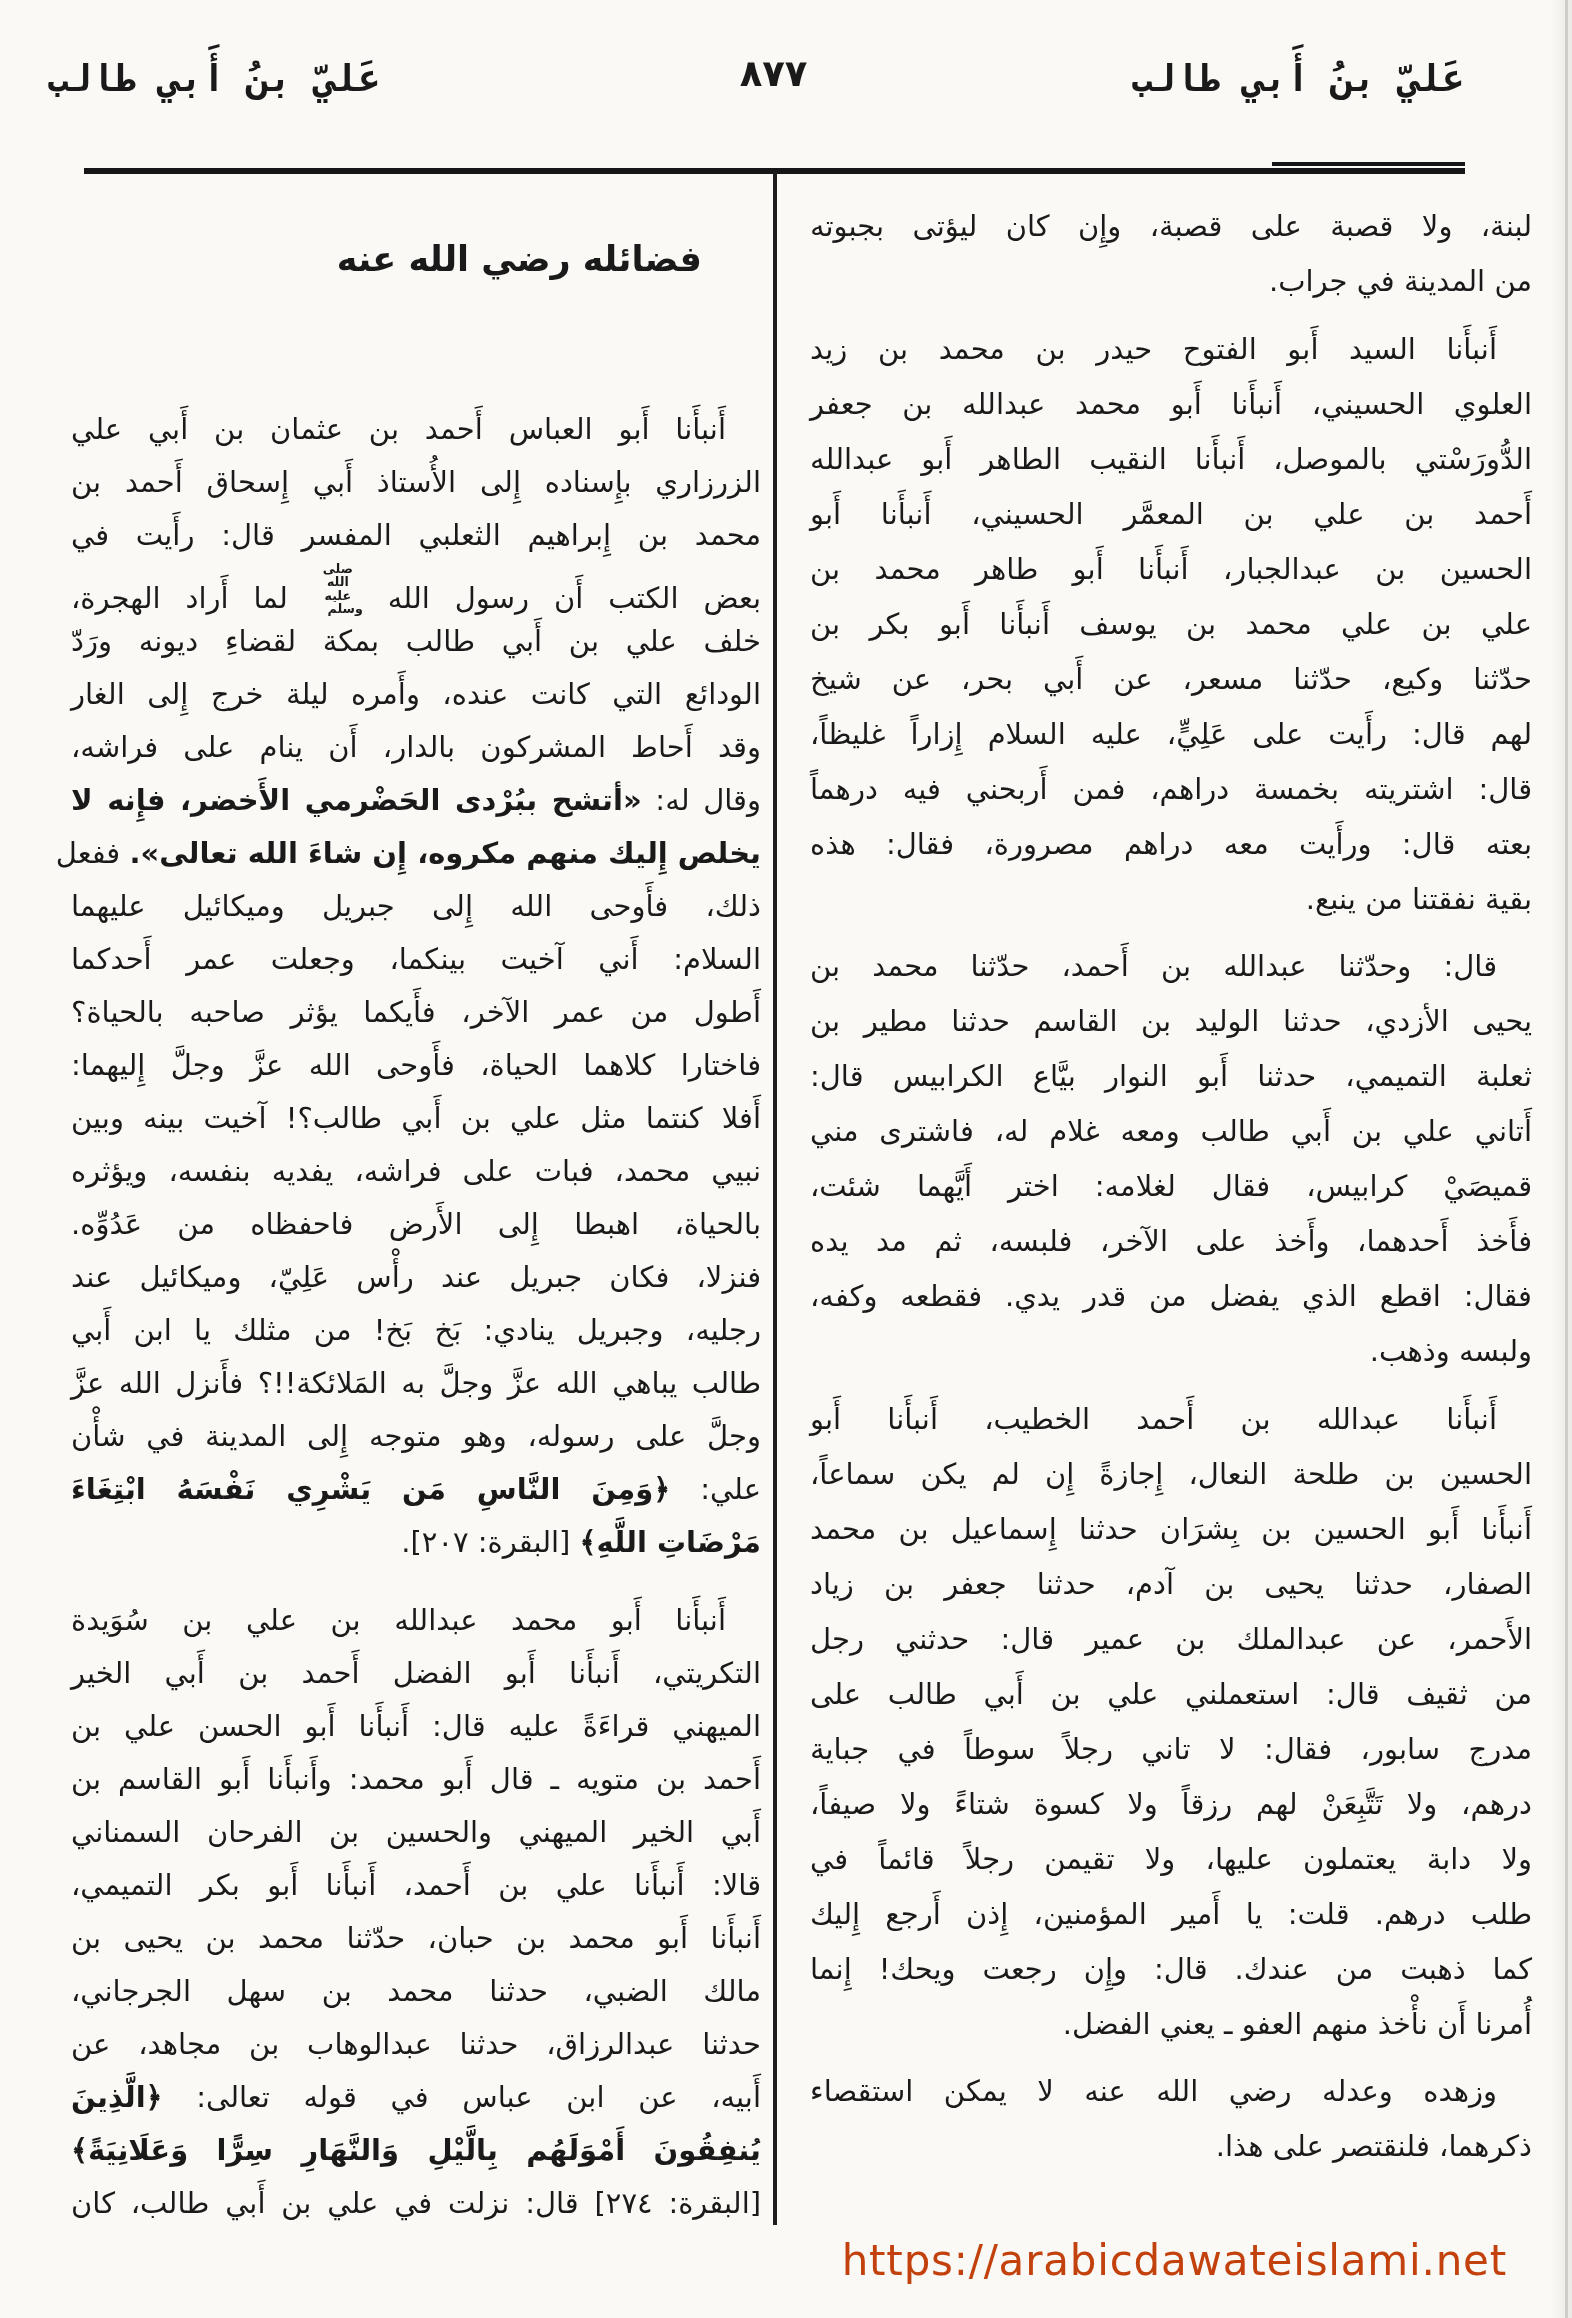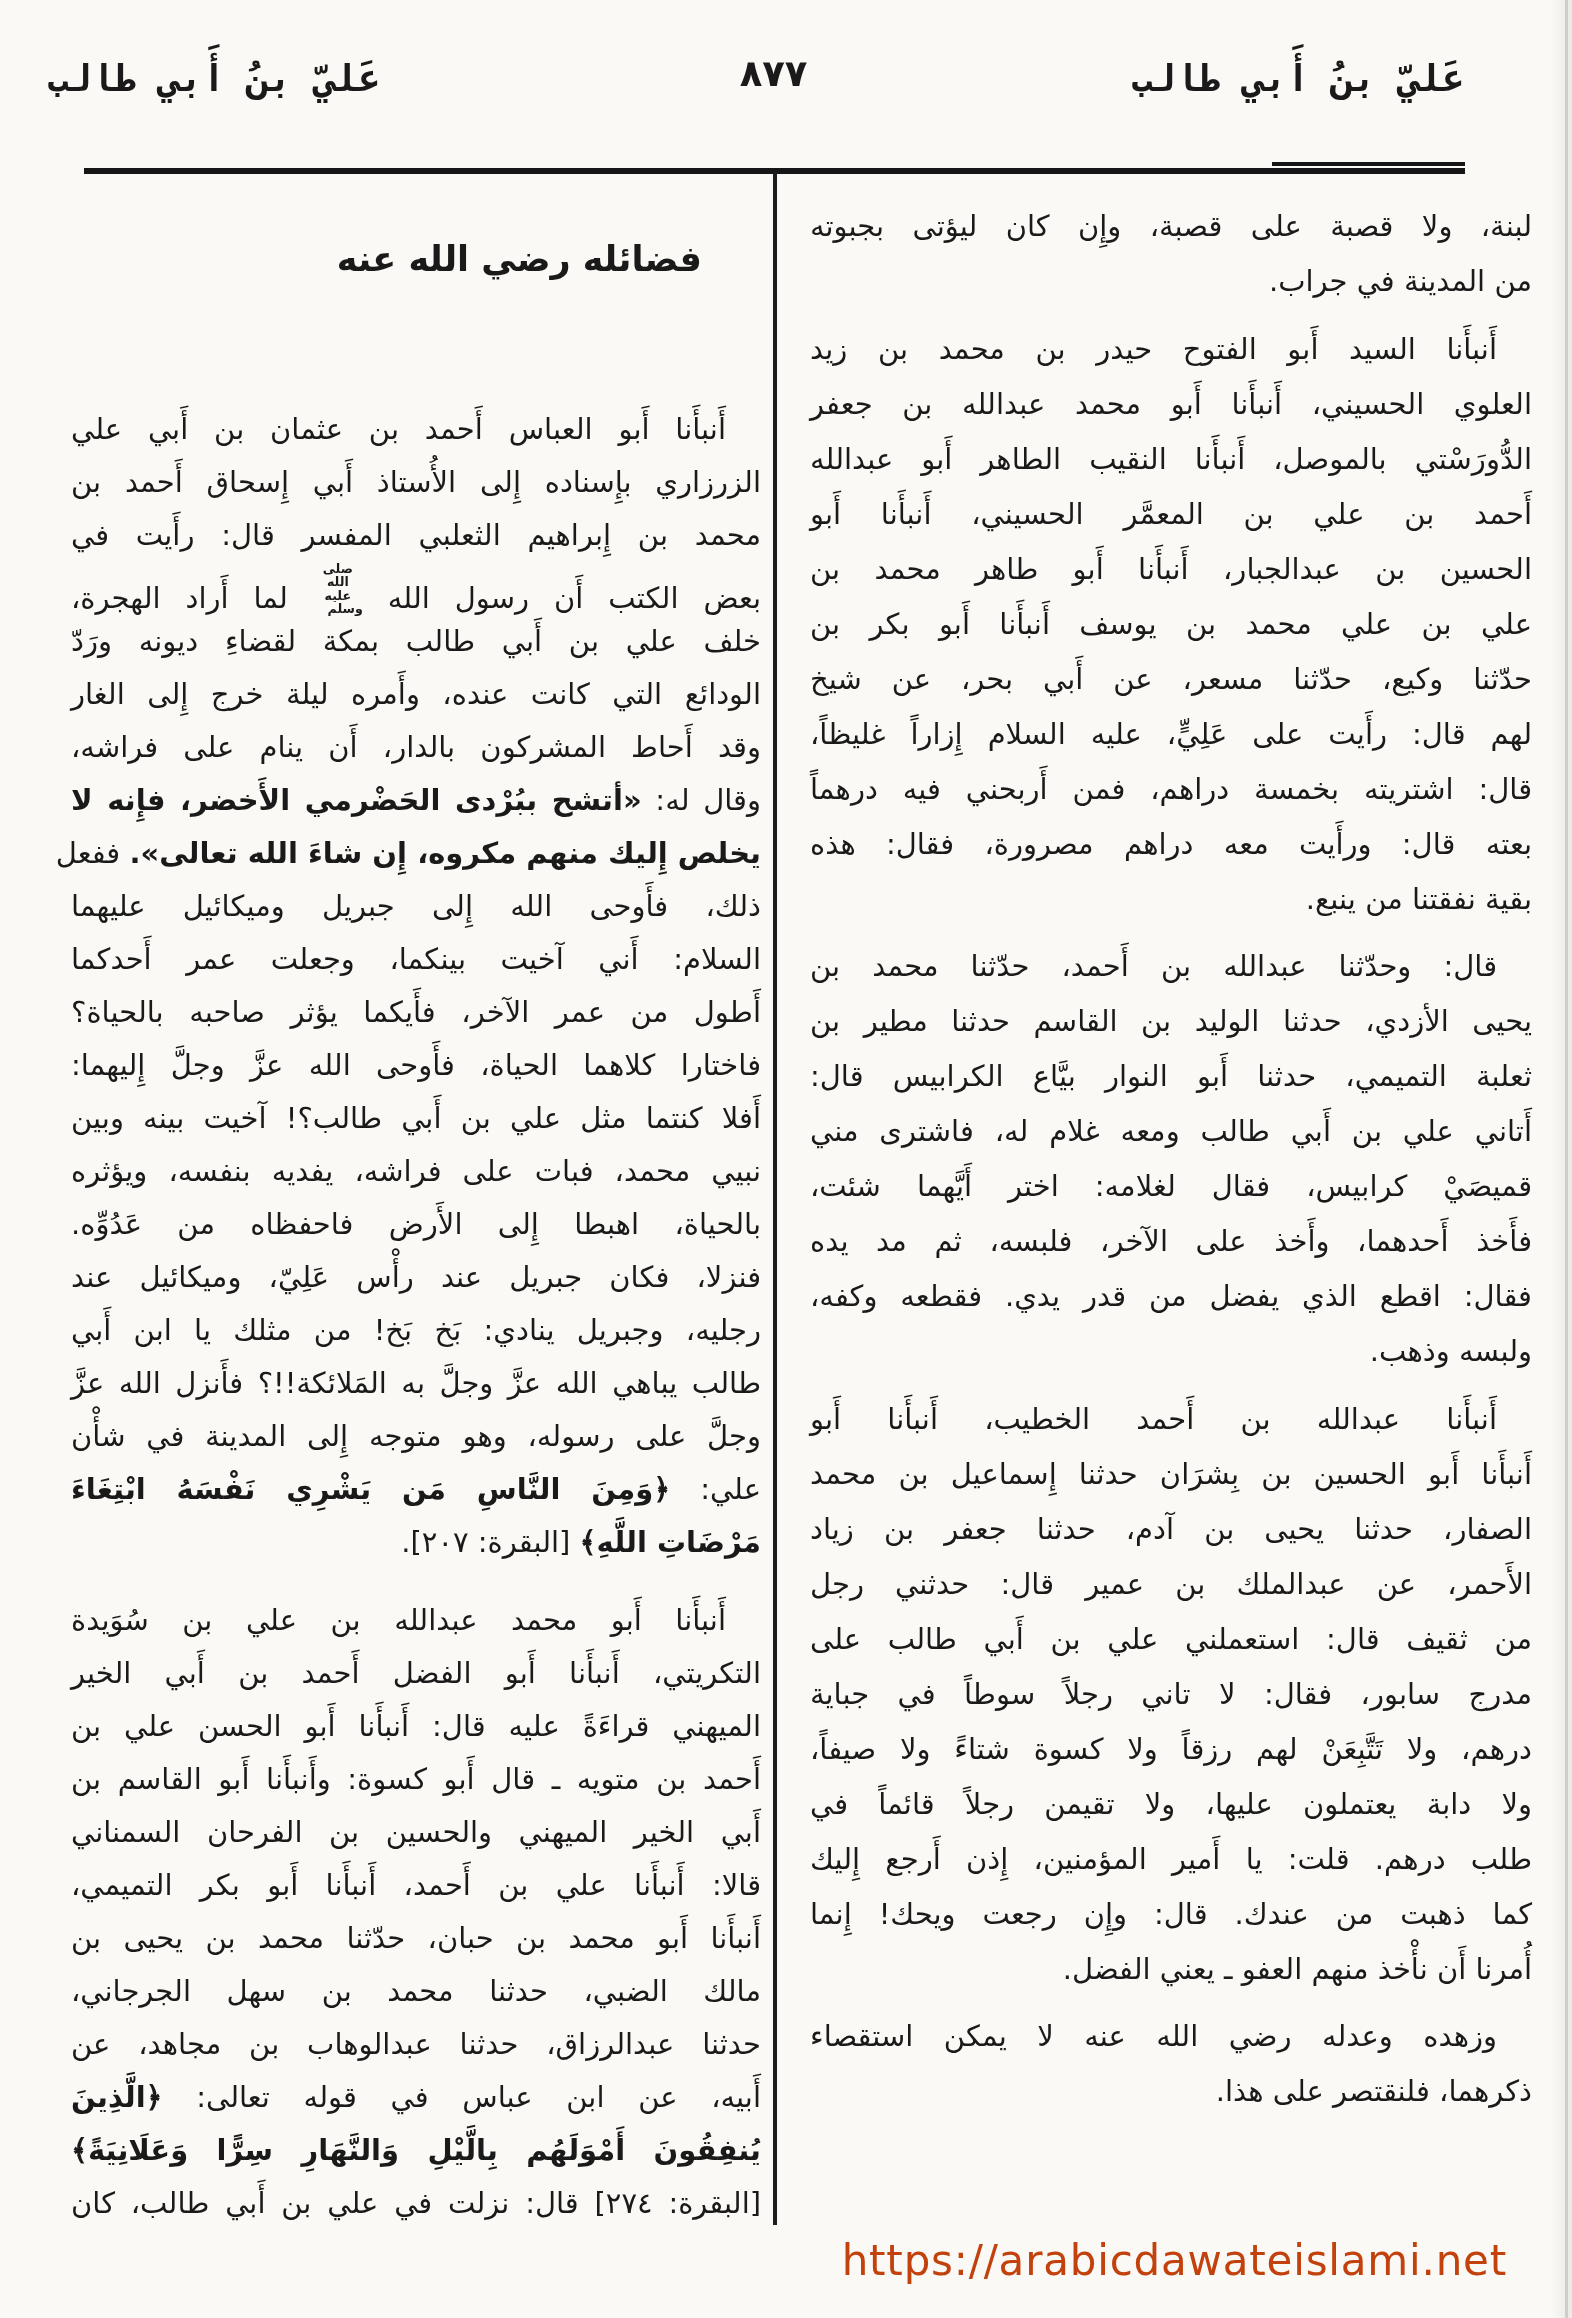--- a/index.html
+++ b/index.html
@@ -91,20 +91,21 @@
         <div class="line"><span>يحيى الأزدي، حدثنا الوليد بن القاسم حدثنا مطير بن</span></div>
         <div class="line"><span>ثعلبة التميمي، حدثنا أَبو النوار بيَّاع الكرابيس قال:</span></div>
         <div class="line"><span>أَتاني علي بن أَبي طالب ومعه غلام له، فاشترى مني</span></div>
         <div class="line"><span>قميصَيْ كرابيس، فقال لغلامه: اختر أَيَّهما شئت،</span></div>
         <div class="line"><span>فأَخذ أَحدهما، وأَخذ على الآخر، فلبسه، ثم مد يده</span></div>
         <div class="line"><span>فقال: اقطع الذي يفضل من قدر يدي. فقطعه وكفه،</span></div>
         <div class="line end"><span>ولبسه وذهب.</span></div>
       </div>
       <div class="para">
         <div class="line ind"><span>أَنبأَنا عبدالله بن أَحمد الخطيب، أَنبأَنا أَبو</span></div>
+        <div class="line"><span>الحسين بن طلحة النعال، إِجازةً إِن لم يكن سماعاً،</span></div>
         <div class="line"><span>أَنبأَنا أَبو الحسين بن بِشرَان حدثنا إِسماعيل بن محمد</span></div>
         <div class="line"><span>الصفار، حدثنا يحيى بن آدم، حدثنا جعفر بن زياد</span></div>
         <div class="line"><span>الأَحمر، عن عبدالملك بن عمير قال: حدثني رجل</span></div>
         <div class="line"><span>من ثقيف قال: استعملني علي بن أَبي طالب على</span></div>
         <div class="line"><span>مدرج سابور، فقال: لا تاني رجلاً سوطاً في جباية</span></div>
         <div class="line"><span>درهم، ولا تَتَّبِعَنْ لهم رزقاً ولا كسوة شتاءً ولا صيفاً،</span></div>
         <div class="line"><span>ولا دابة يعتملون عليها، ولا تقيمن رجلاً قائماً في</span></div>
         <div class="line"><span>طلب درهم. قلت: يا أَمير المؤمنين، إِذن أَرجع إِليك</span></div>
         <div class="line"><span>كما ذهبت من عندك. قال: وإِن رجعت ويحك! إِنما</span></div>
         <div class="line end"><span>أُمرنا أَن نأْخذ منهم العفو ـ يعني الفضل.</span></div>
@@ -139,21 +140,21 @@
           <div class="line"><span>رجليه، وجبريل ينادي: بَخ بَخ! من مثلك يا ابن أَبي</span></div>
           <div class="line"><span>طالب يباهي الله عزَّ وجلَّ به المَلائكة!!؟ فأَنزل الله عزَّ</span></div>
           <div class="line"><span>وجلَّ على رسوله، وهو متوجه إِلى المدينة في شأْن</span></div>
           <div class="line"><span>علي: </span><span class="seg-q">﴿وَمِنَ النَّاسِ مَن يَشْرِي نَفْسَهُ ابْتِغَاءَ</span></div>
           <div class="line end"><span class="seg-q">مَرْضَاتِ اللَّهِ﴾</span><span> [البقرة: ٢٠٧].</span></div>
         </div>
         <div class="para">
           <div class="line ind"><span>أَنبأَنا أَبو محمد عبدالله بن علي بن سُوَيدة</span></div>
           <div class="line"><span>التكريتي، أَنبأَنا أَبو الفضل أَحمد بن أَبي الخير</span></div>
           <div class="line"><span>الميهني قراءَةً عليه قال: أَنبأَنا أَبو الحسن علي بن</span></div>
-          <div class="line"><span>أَحمد بن متويه ـ قال أَبو كسوة: وأَنبأَنا أَبو القاسم بن</span></div>
+          <div class="line"><span>أَحمد بن متويه ـ قال أَبو محمد: وأَنبأَنا أَبو القاسم بن</span></div>
           <div class="line"><span>أَبي الخير الميهني والحسين بن الفرحان السمناني</span></div>
           <div class="line"><span>قالا: أَنبأَنا علي بن أَحمد، أَنبأَنا أَبو بكر التميمي،</span></div>
           <div class="line"><span>أَنبأَنا أَبو محمد بن حبان، حدّثنا محمد بن يحيى بن</span></div>
           <div class="line"><span>مالك الضبي، حدثنا محمد بن سهل الجرجاني،</span></div>
           <div class="line"><span>حدثنا عبدالرزاق، حدثنا عبدالوهاب بن مجاهد، عن</span></div>
           <div class="line"><span>أَبيه، عن ابن عباس في قوله تعالى: </span><span class="seg-q">﴿الَّذِينَ</span></div>
           <div class="line"><span class="seg-q">يُنفِقُونَ أَمْوَلَهُم بِالَّيْلِ وَالنَّهَارِ سِرًّا وَعَلَانِيَةً﴾</span></div>
           <div class="line"><span>[البقرة: ٢٧٤] قال: نزلت في علي بن أَبي طالب، كان</span></div>
         </div>
       </div>

